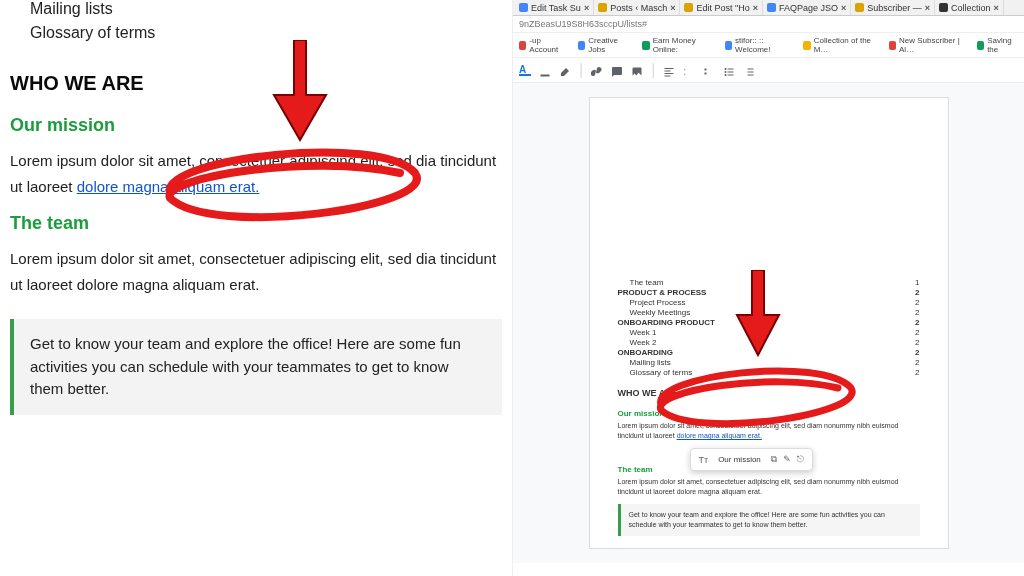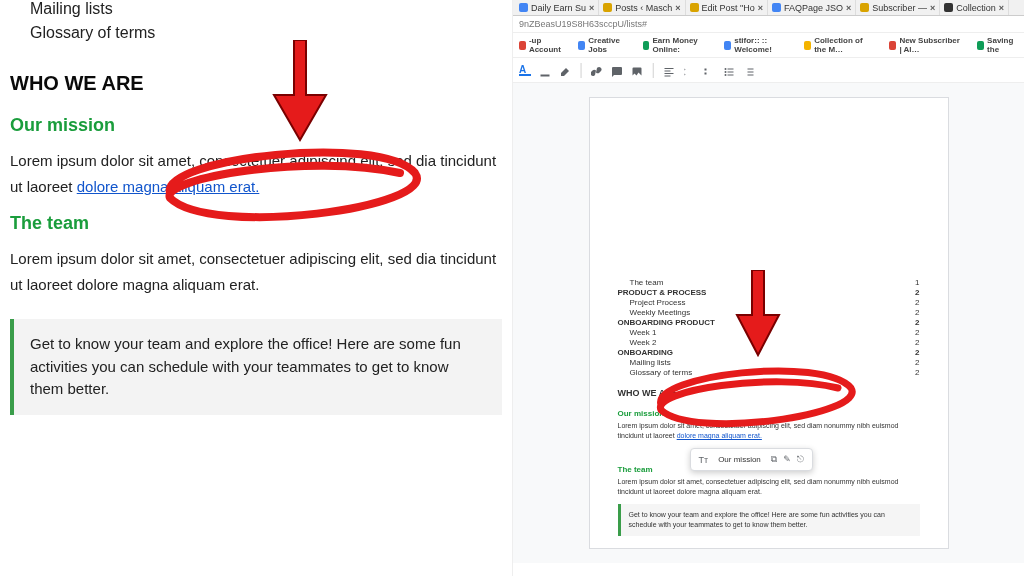--- a/index.html
+++ b/index.html
@@ -13,21 +13,21 @@
     .link { color: #1155cc; text-decoration: underline; }
     .callout { border-left: 4px solid #3a9d4a; background: #f3f3f3; padding: 14px 16px; margin-top: 22px; font-size: 15px; color: #222; line-height: 1.5; }
     .red-arrow { position: absolute; pointer-events: none; }
     .red-circle { position: absolute; pointer-events: none; }
     
     .tabs { display: flex; align-items: center; background: #f1f1f1; padding: 0 2px; font-size: 9px; color: #333; height: 16px; gap: 0; border-bottom: 1px solid #ccc; }
     .tab { display: flex; align-items: center; padding: 0 4px; border-right: 1px solid #ddd; height: 100%; white-space: nowrap; overflow: hidden; }
     .tab .fav { width: 9px; height: 9px; margin-right: 3px; display: inline-block; border-radius: 2px; }
     .tab .x { margin-left: 3px; font-weight: bold; color: #555; }
     .urlbar { font-size: 9px; color: #777; padding: 3px 6px; border-bottom: 1px solid #eee; }
-    .bookmarks { display: flex; gap: 14px; font-size: 8px; color: #444; padding: 3px 6px; border-bottom: 1px solid #eee; align-items: center; font-weight: bold; }
+    .bookmarks { display: flex; gap: 14px; font-size: 8px; color: #444; padding: 3px 6px; border-bottom: 1px solid #eee; align-items: center; }
     .bookmarks span { display: flex; align-items: center; gap: 3px; }
     .bmico { width: 9px; height: 9px; display: inline-block; }
     .doctoolbar { background: #fff; padding: 3px 6px; border-bottom: 1px solid #eee; }
     .doctool-row { display: flex; gap: 8px; align-items: center; }
     .ico { width: 12px; height: 12px; display: inline-block; color: #5f6368; }
     .docpage { background: #f8f9fa; padding: 14px 0; height: 480px; display: flex; justify-content: center; }
     .paper { width: 360px; background: #fff; border: 1px solid #dadce0; padding: 12px 28px; font-size: 8px; color: #333; position: relative; display: flex; flex-direction: column; }
     .toc-row { display: flex; justify-content: space-between; margin: 1px 0; }
     .toc-sub { padding-left: 12px; }
     .toc-head { font-weight: 700; }
@@ -66,21 +66,21 @@
 
   <svg class="red-circle" style="left:150px; top:138px;" width="280" height="100" viewBox="0 0 280 100">
     <path d="M20 55 C 10 20, 230 -5, 265 35 C 290 70, 60 100, 20 60 C 10 40, 160 15, 250 35" fill="none" stroke="#e51b1b" stroke-width="8" stroke-linecap="round"></path>
   </svg>
 </div>
 
 <div class="right">
   <div class="tabs" id="tabs">
       <div class="tab">
         <span class="fav" style="background:#4285f4"></span>
-        <span>Daily Earn Su</span>
+        <span>Edit Task Su</span>
         <span class="x">×</span>
       </div>
       <div class="tab">
         <span class="fav" style="background:#d9a300"></span>
         <span>Posts ‹ Masch</span>
         <span class="x">×</span>
       </div>
       <div class="tab">
         <span class="fav" style="background:#d9a300"></span>
         <span>Edit Post "Ho</span>

